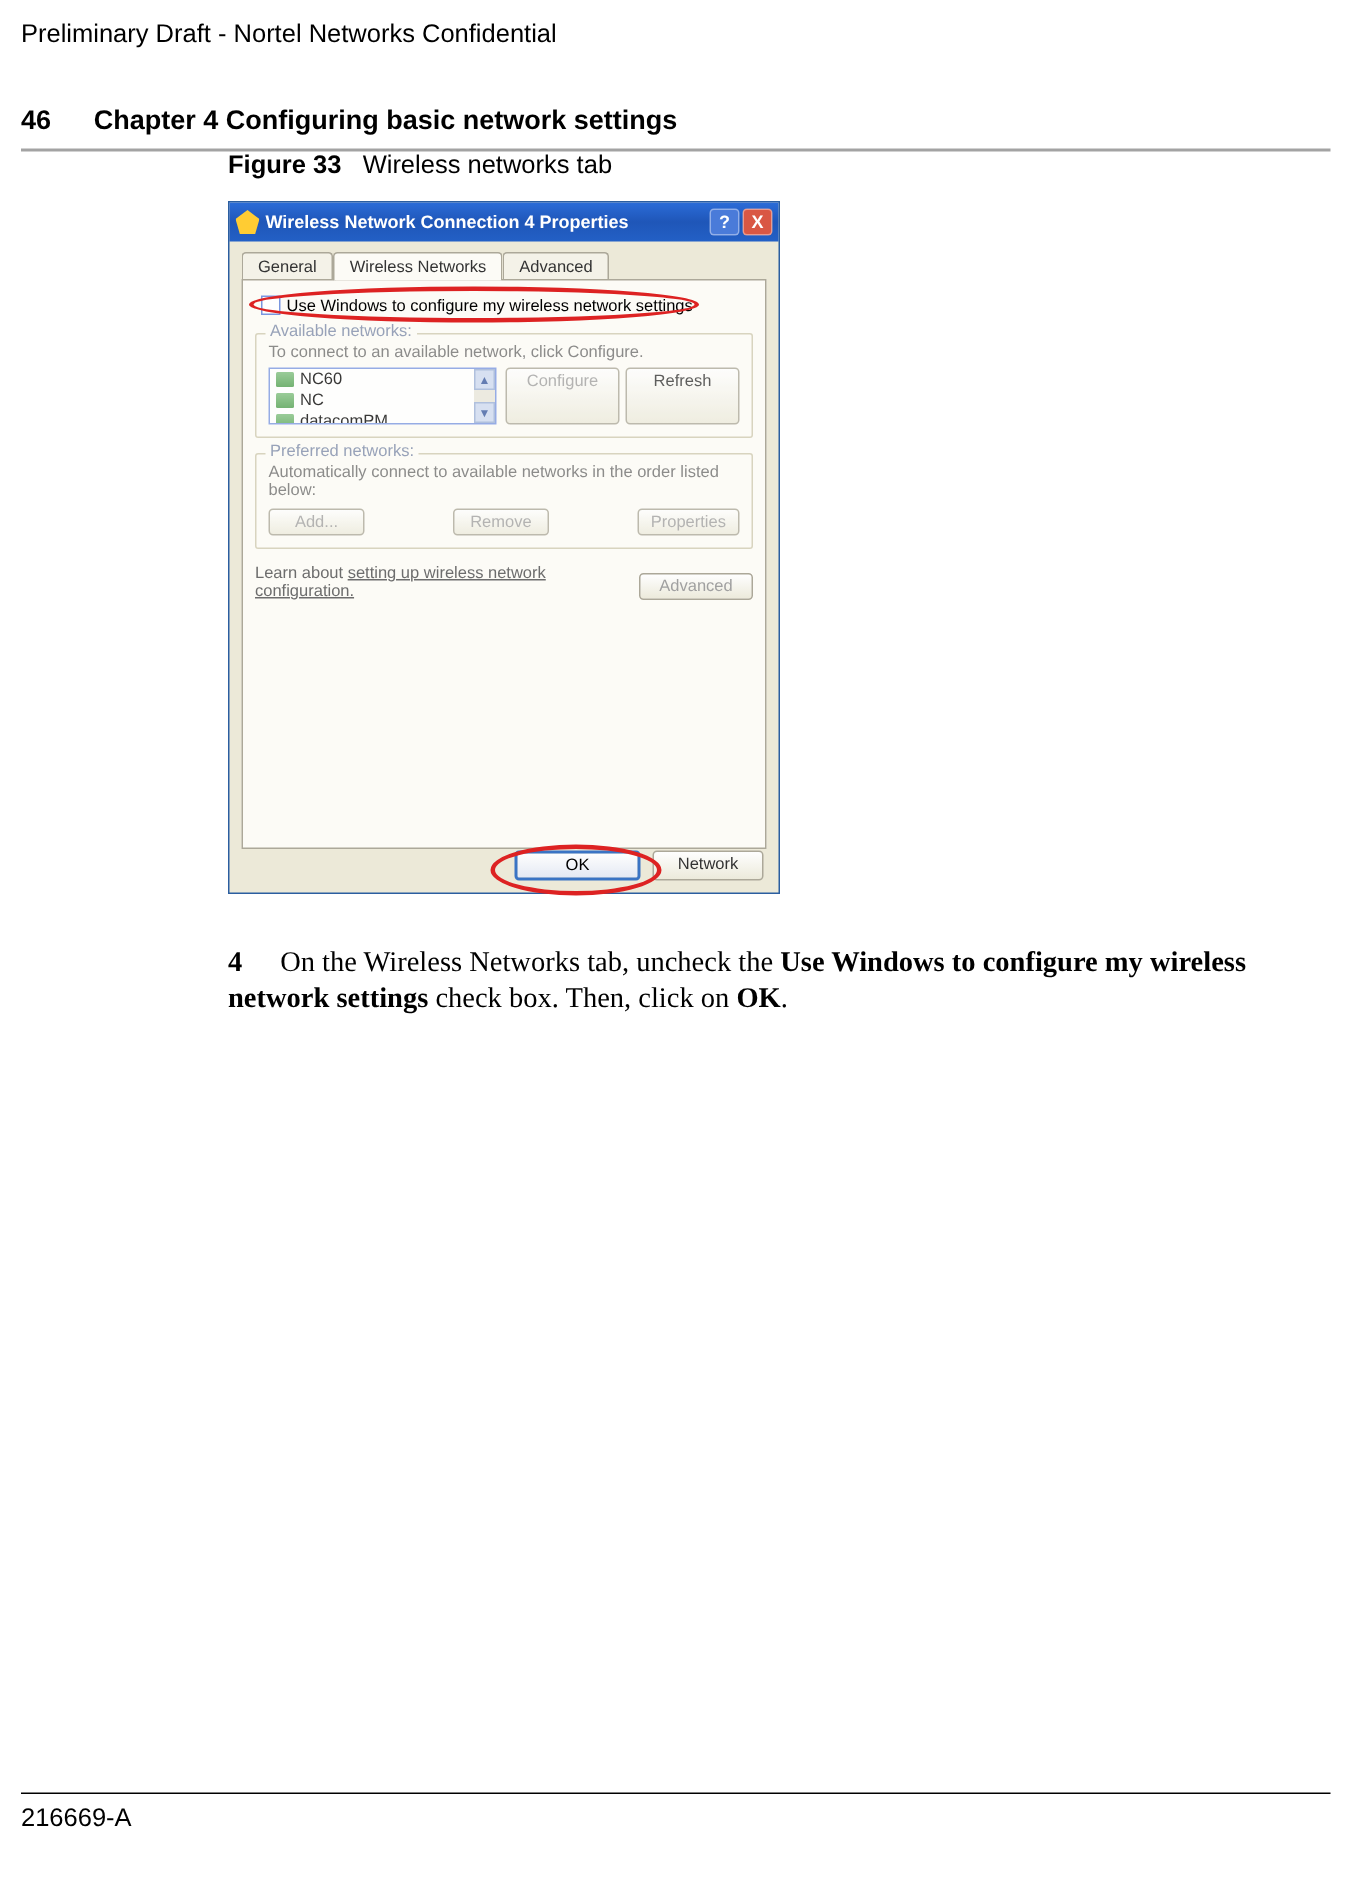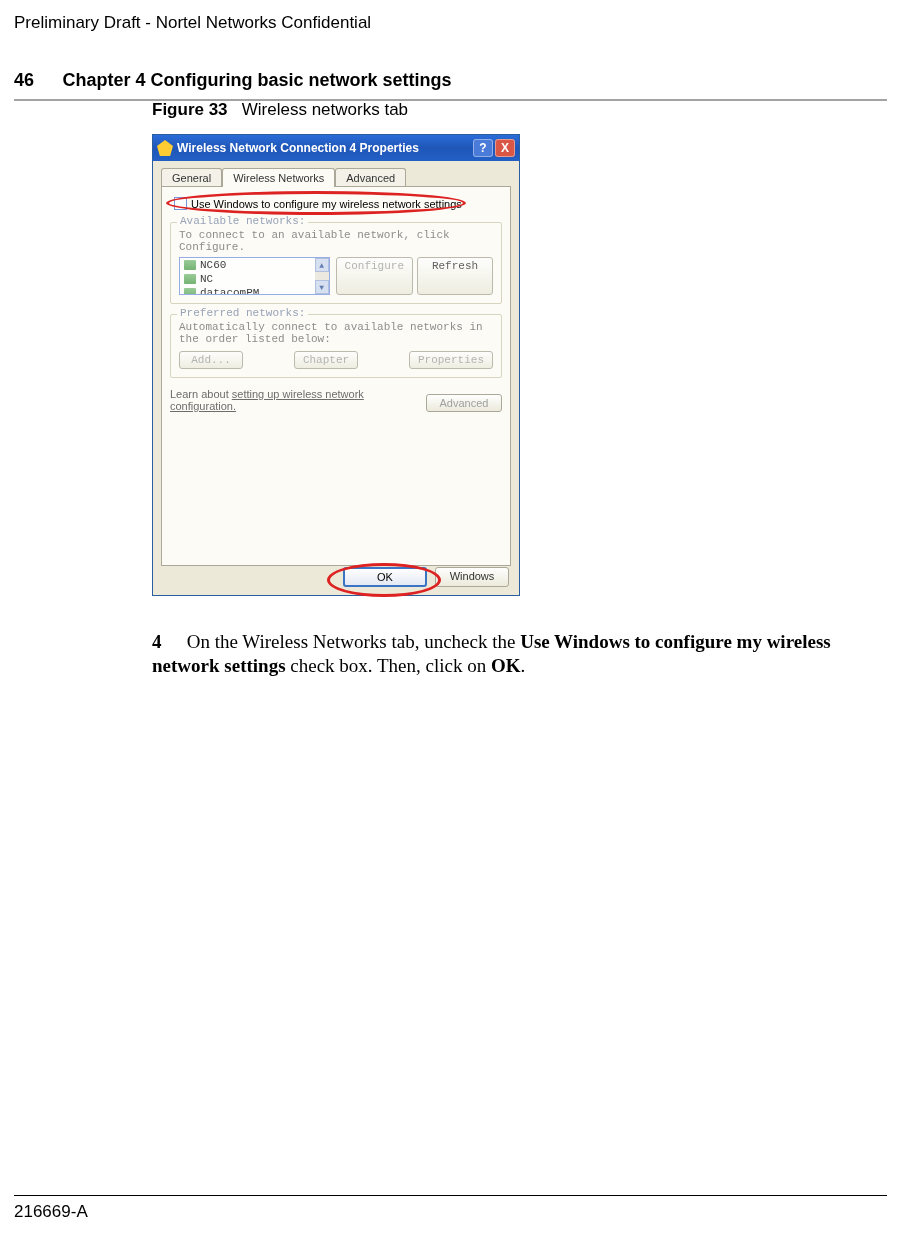--- a/index.html
+++ b/index.html
@@ -148,21 +148,21 @@
       position: relative;
     }
     .fieldset-legend {
       position: absolute;
       top: -8px; left: 6px;
       background: #fcfbf6;
       padding: 0 3px;
       color: #7c8aa8;
       font-size: 11px;
     }
-    .fieldset.disabled { opacity: 0.78; font-family: Liberation Mono, monospace; }
+    .fieldset.disabled { opacity: 0.78; }
     .fieldset .hint {
       font-size: 11px;
       color: #6d6d6d;
       margin-bottom: 4px;
     }
 
     .net-list-row { display: flex; gap: 6px; }
     .net-list {
       flex: 1;
       border: 1px solid #7a96df;
@@ -338,36 +338,36 @@
           <div class="xp-btn">Refresh</div>
         </div>
       </div>
     </div>
 
     <div class="fieldset disabled">
       <div class="fieldset-legend">Preferred networks:</div>
       <div class="hint">Automatically connect to available networks in the order listed below:</div>
       <div class="triple-btn-row">
         <div class="xp-btn disabled">Add...</div>
-        <div class="xp-btn disabled">Chapter</div>
+        <div class="xp-btn disabled">Remove</div>
         <div class="xp-btn disabled">Properties</div>
       </div>
     </div>
 
     <div class="learn-row">
       <div class="learn-text">
         <span>Learn about </span><span class="link">setting up wireless network configuration.</span>
       </div>
       <div class="xp-btn disabled">Advanced</div>
     </div>
   </div>
 
   <div class="dialog-buttons">
     <div class="xp-btn default" style="min-width:84px">OK</div>
-    <div class="xp-btn" style="min-width:74px">Windows</div>
+    <div class="xp-btn" style="min-width:74px">Network</div>
   </div>
   <div class="ok-ellipse"></div>
 </div>
 
 <div class="instruction-block">
   <span class="step-num">4</span>
   <span>On the Wireless Networks tab, uncheck the </span><b>Use Windows to configure my wireless network settings</b><span> check box. Then, click on </span><b>OK</b><span>.</span>
 </div>
 
 <div class="page-footer-bar">

